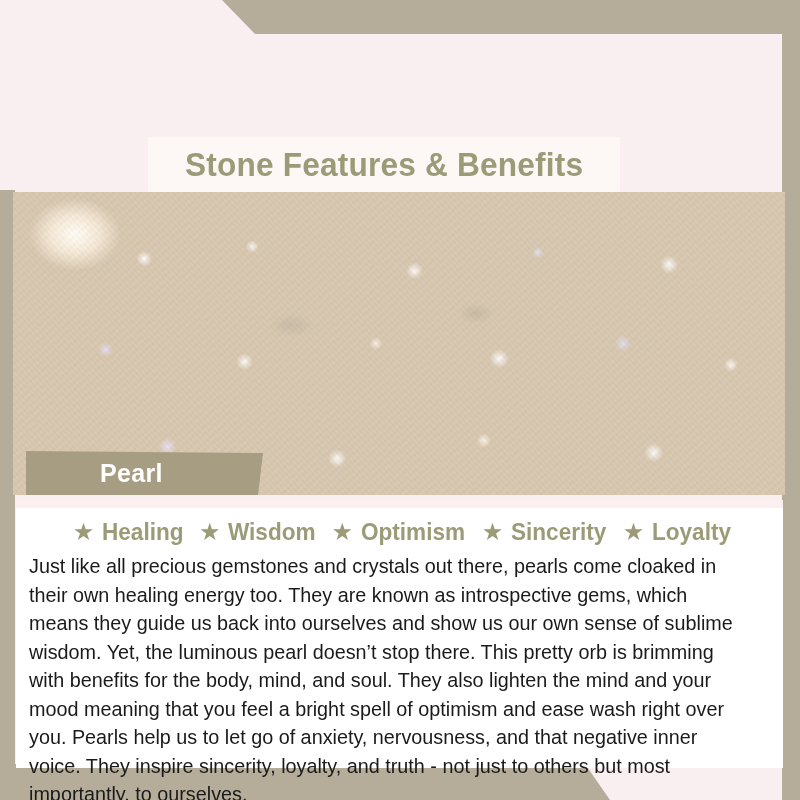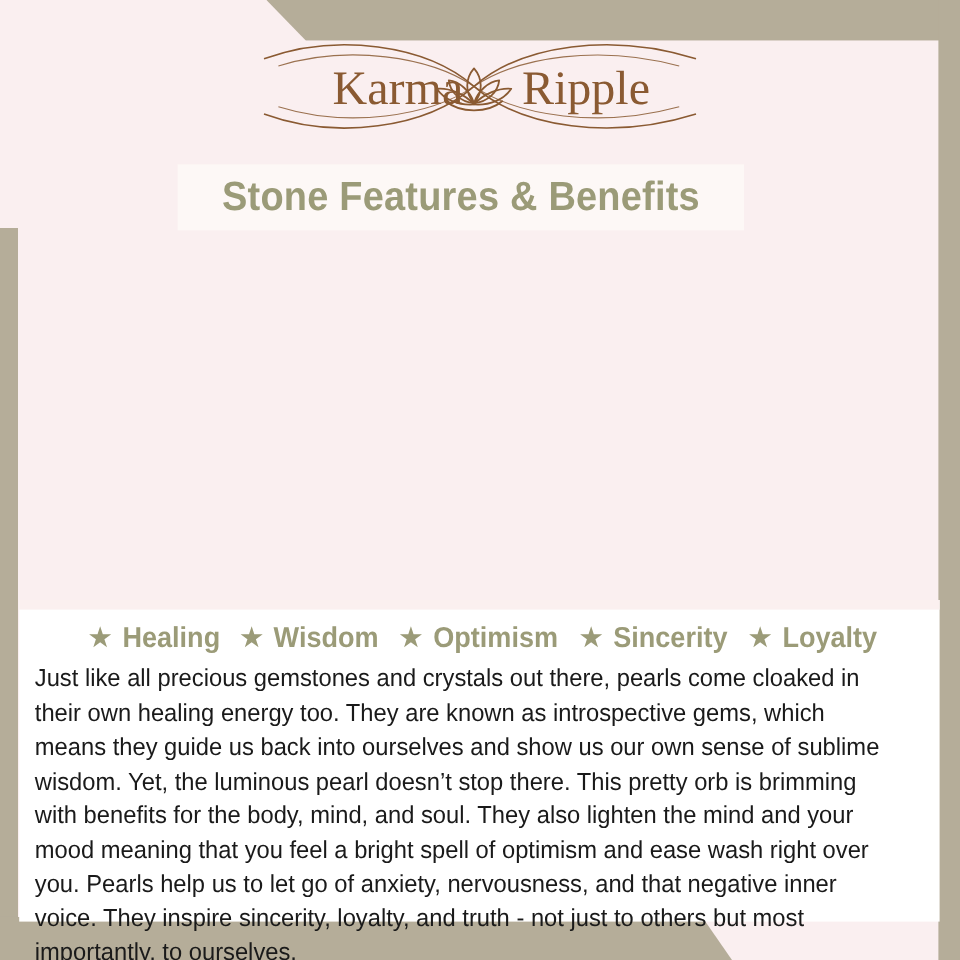--- a/index.html
+++ b/index.html
@@ -230,45 +230,33 @@
 </head>
 <body>
 
 <div id="page">
 
   <div class="frame-top"></div>
   <div class="frame-right"></div>
   <div class="frame-left"></div>
   <div class="frame-bottom"></div>
 
-  <div class="logo-wrap">
-    <svg class="logo-svg" width="420" height="86" viewBox="0 0 420 86">
-      <g fill="none" stroke="#8a5a32" stroke-width="1.3">
-        <path d="M30 20 C 90 -2, 165 8, 205 43 C 245 78, 320 88, 390 66"></path>
-        <path d="M30 66 C 90 88, 165 78, 205 43 C 245 8, 320 -2, 390 20"></path>
-        <path d="M42 26 C 100 8, 168 18, 205 43 C 242 68, 310 78, 376 60" stroke-width="0.9" opacity="0.85"></path>
-        <path d="M42 60 C 100 78, 168 68, 205 43 C 242 18, 310 8, 376 26" stroke-width="0.9" opacity="0.85"></path>
-      </g>
-      <g fill="none" stroke="#8a5a32" stroke-width="1.5" stroke-linejoin="round">
-        <path d="M205 28 C 198 36, 197 48, 205 57 C 213 48, 212 36, 205 28 Z"></path>
-        <path d="M205 57 C 194 56, 185 48, 184 38 C 193 39, 202 47, 205 57 Z"></path>
-        <path d="M205 57 C 216 56, 225 48, 226 38 C 217 39, 208 47, 205 57 Z"></path>
-        <path d="M205 58 C 192 59, 180 54, 174 45 C 184 44, 197 49, 205 58 Z"></path>
-        <path d="M205 58 C 218 59, 230 54, 236 45 C 226 44, 213 49, 205 58 Z"></path>
-        <path d="M181 55 C 188 61, 196 63, 205 63 C 214 63, 222 61, 229 55"></path>
-      </g>
-      <text x="196" y="58" text-anchor="end" font-family="'Liberation Serif', serif" font-size="40" fill="#8a5a32">Karma</text>
-      <text x="245" y="58" text-anchor="start" font-family="'Liberation Serif', serif" font-size="40" fill="#8a5a32">Ripple</text>
-    </svg>
-  </div>
 
   <div class="title-banner">
     <div class="title-text">Stone Features &amp; Benefits</div>
   </div>
 
+  <div class="hero">
+    <div class="hero-photo"></div>
+    <div class="hero-sheen"></div>
+    <div class="hero-grain"></div>
+    <div class="name-plate">
+      <span class="name-plate-text">Pearl</span>
+    </div>
+  </div>
 
   <div class="content-card">
 
     <div class="keywords">
       <span class="kw-item">
         <span class="kw-star">★</span>
         <span class="kw-label">Healing</span>
       </span>
       <span class="kw-item">
         <span class="kw-star">★</span>

